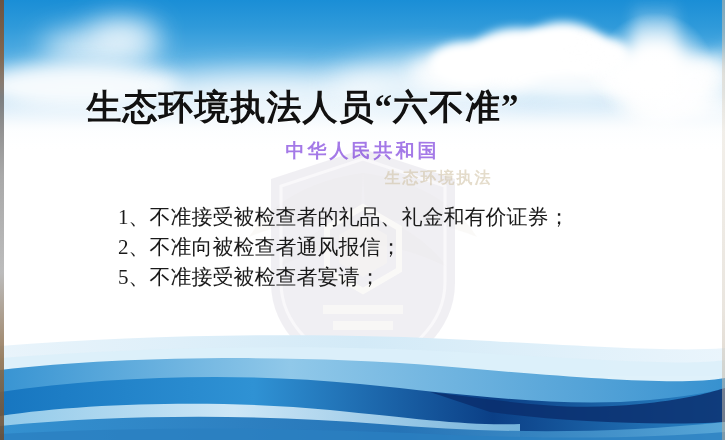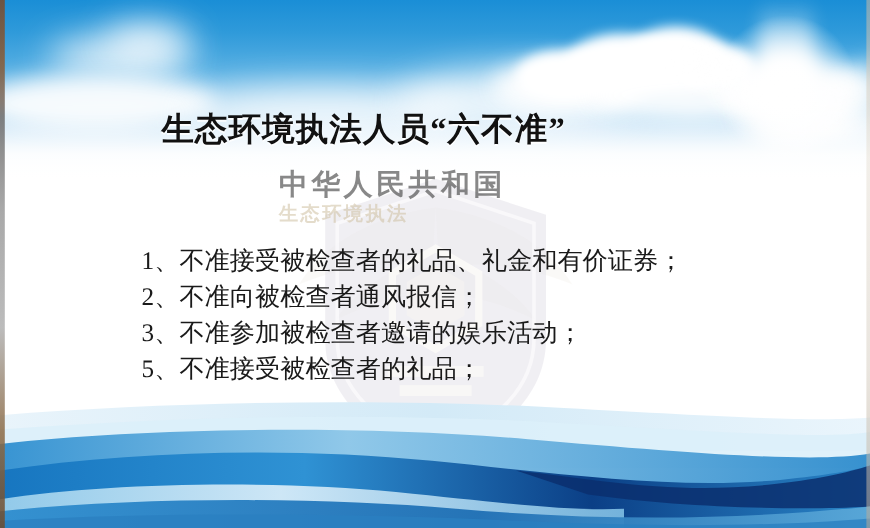--- a/index.html
+++ b/index.html
@@ -65,39 +65,39 @@
   .flare-ray.r4{ transform:rotate(90deg); right:24px; top:26px; height:160px; width:30px;}
 
   
   .emblem{
     position:absolute; left:50%; top:133px; transform:translateX(-50%);
     width:236px; height:258px; z-index:8; opacity:.16;
   }
   .emblem svg{ display:block; width:100%; height:100%; }
   .emblem-top-text{
     position:absolute; left:50%; top:138px; transform:translateX(-50%);
-    width:260px; z-index:9;
+    width:260px; text-align:center; z-index:9;
     font-family:"Liberation Serif",serif; font-weight:700;
-    font-size:24px; letter-spacing:3px; color:#404040; opacity:.62;
+    font-size:19px; letter-spacing:3px; color:#6d28d9; opacity:.62;
     white-space:nowrap;
   }
   .emblem-sub-text{
     position:absolute; left:50%; top:168px; transform:translateX(-50%);
-    width:260px; text-align:left; z-index:9;
+    width:260px; text-align:right; z-index:9;
     font-family:"Liberation Serif",serif; font-weight:700;
     font-size:16px; letter-spacing:2px; color:#cfc0a2; opacity:.55;
     white-space:nowrap;
   }
 
   
   .title{
     position:absolute; left:0; top:86px; width:606px;
     text-align:center; z-index:20;
     font-family:"Liberation Serif",serif;
-    font-weight:700; font-size:27px; line-height:44px;
+    font-weight:700; font-size:35px; line-height:44px;
     color:#111111; letter-spacing:1px;
     text-shadow:0 1px 0 rgba(255,255,255,.8);
     white-space:nowrap;
   }
 
   
   .lines{
     position:absolute; left:118px; top:161px; width:560px; z-index:20;margin-top:41px;
   }
   .line{
@@ -169,24 +169,21 @@
   <div class="title">生态环境执法人员“六不准”</div>
 
   <div class="lines">
     <div class="line">
       <span class="num">1、</span><span>不准接受被检查者的礼品、礼金和有价证券；</span>
     </div>
     <div class="line">
       <span class="num">2、</span><span>不准向被检查者通风报信；</span>
     </div>
     <div class="line">
-      <span class="num">3、</span><span>不准参加被检查者邀请的娱乐活动；</span>
-    </div>
-    <div class="line">
-      <span class="num">5、</span><span>不准接受被检查者的礼品；</span>
+      <span class="num">5、</span><span>不准接受被检查者宴请；</span>
     </div>
   </div>
 
   <div class="waves">
     <svg viewBox="0 0 725 110" preserveAspectRatio="none" xmlns="http://www.w3.org/2000/svg">
       <defs>
         <linearGradient id="g1" x1="0" y1="0" x2="1" y2="0">
           <stop offset="0%" stop-color="#e9f4fb"></stop>
           <stop offset="50%" stop-color="#d3eaf7"></stop>
           <stop offset="100%" stop-color="#eaf5fc"></stop>

